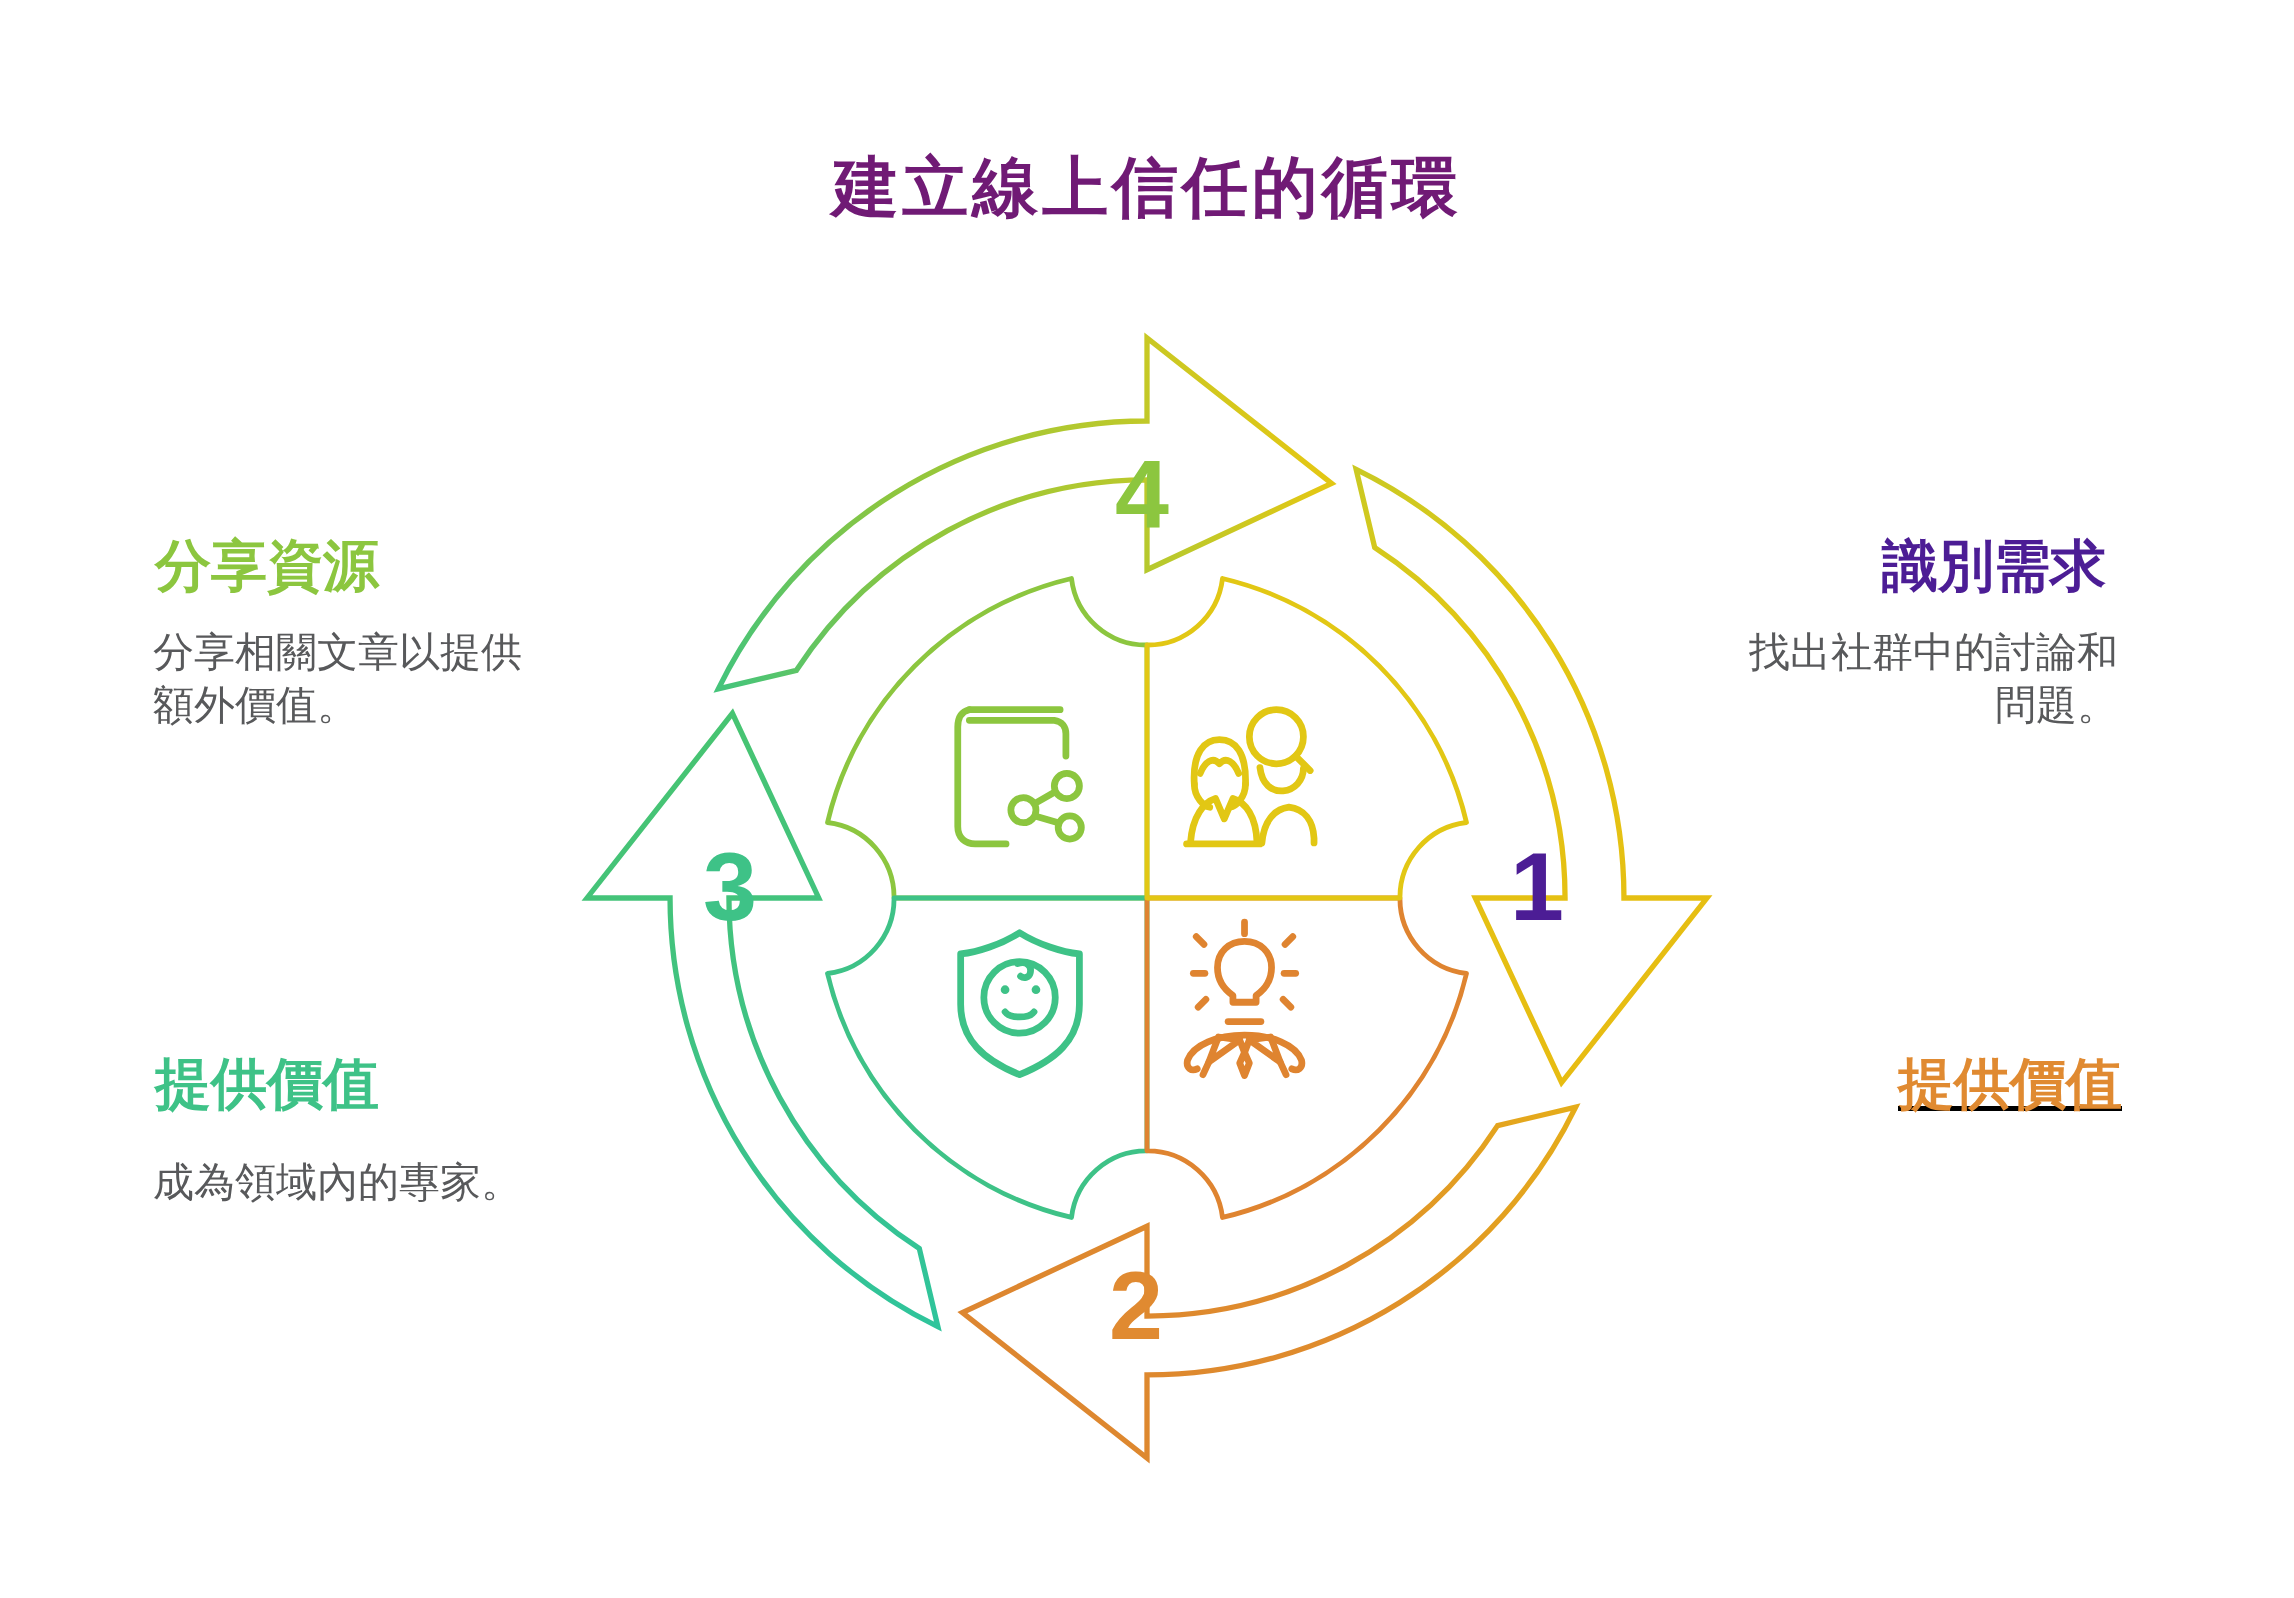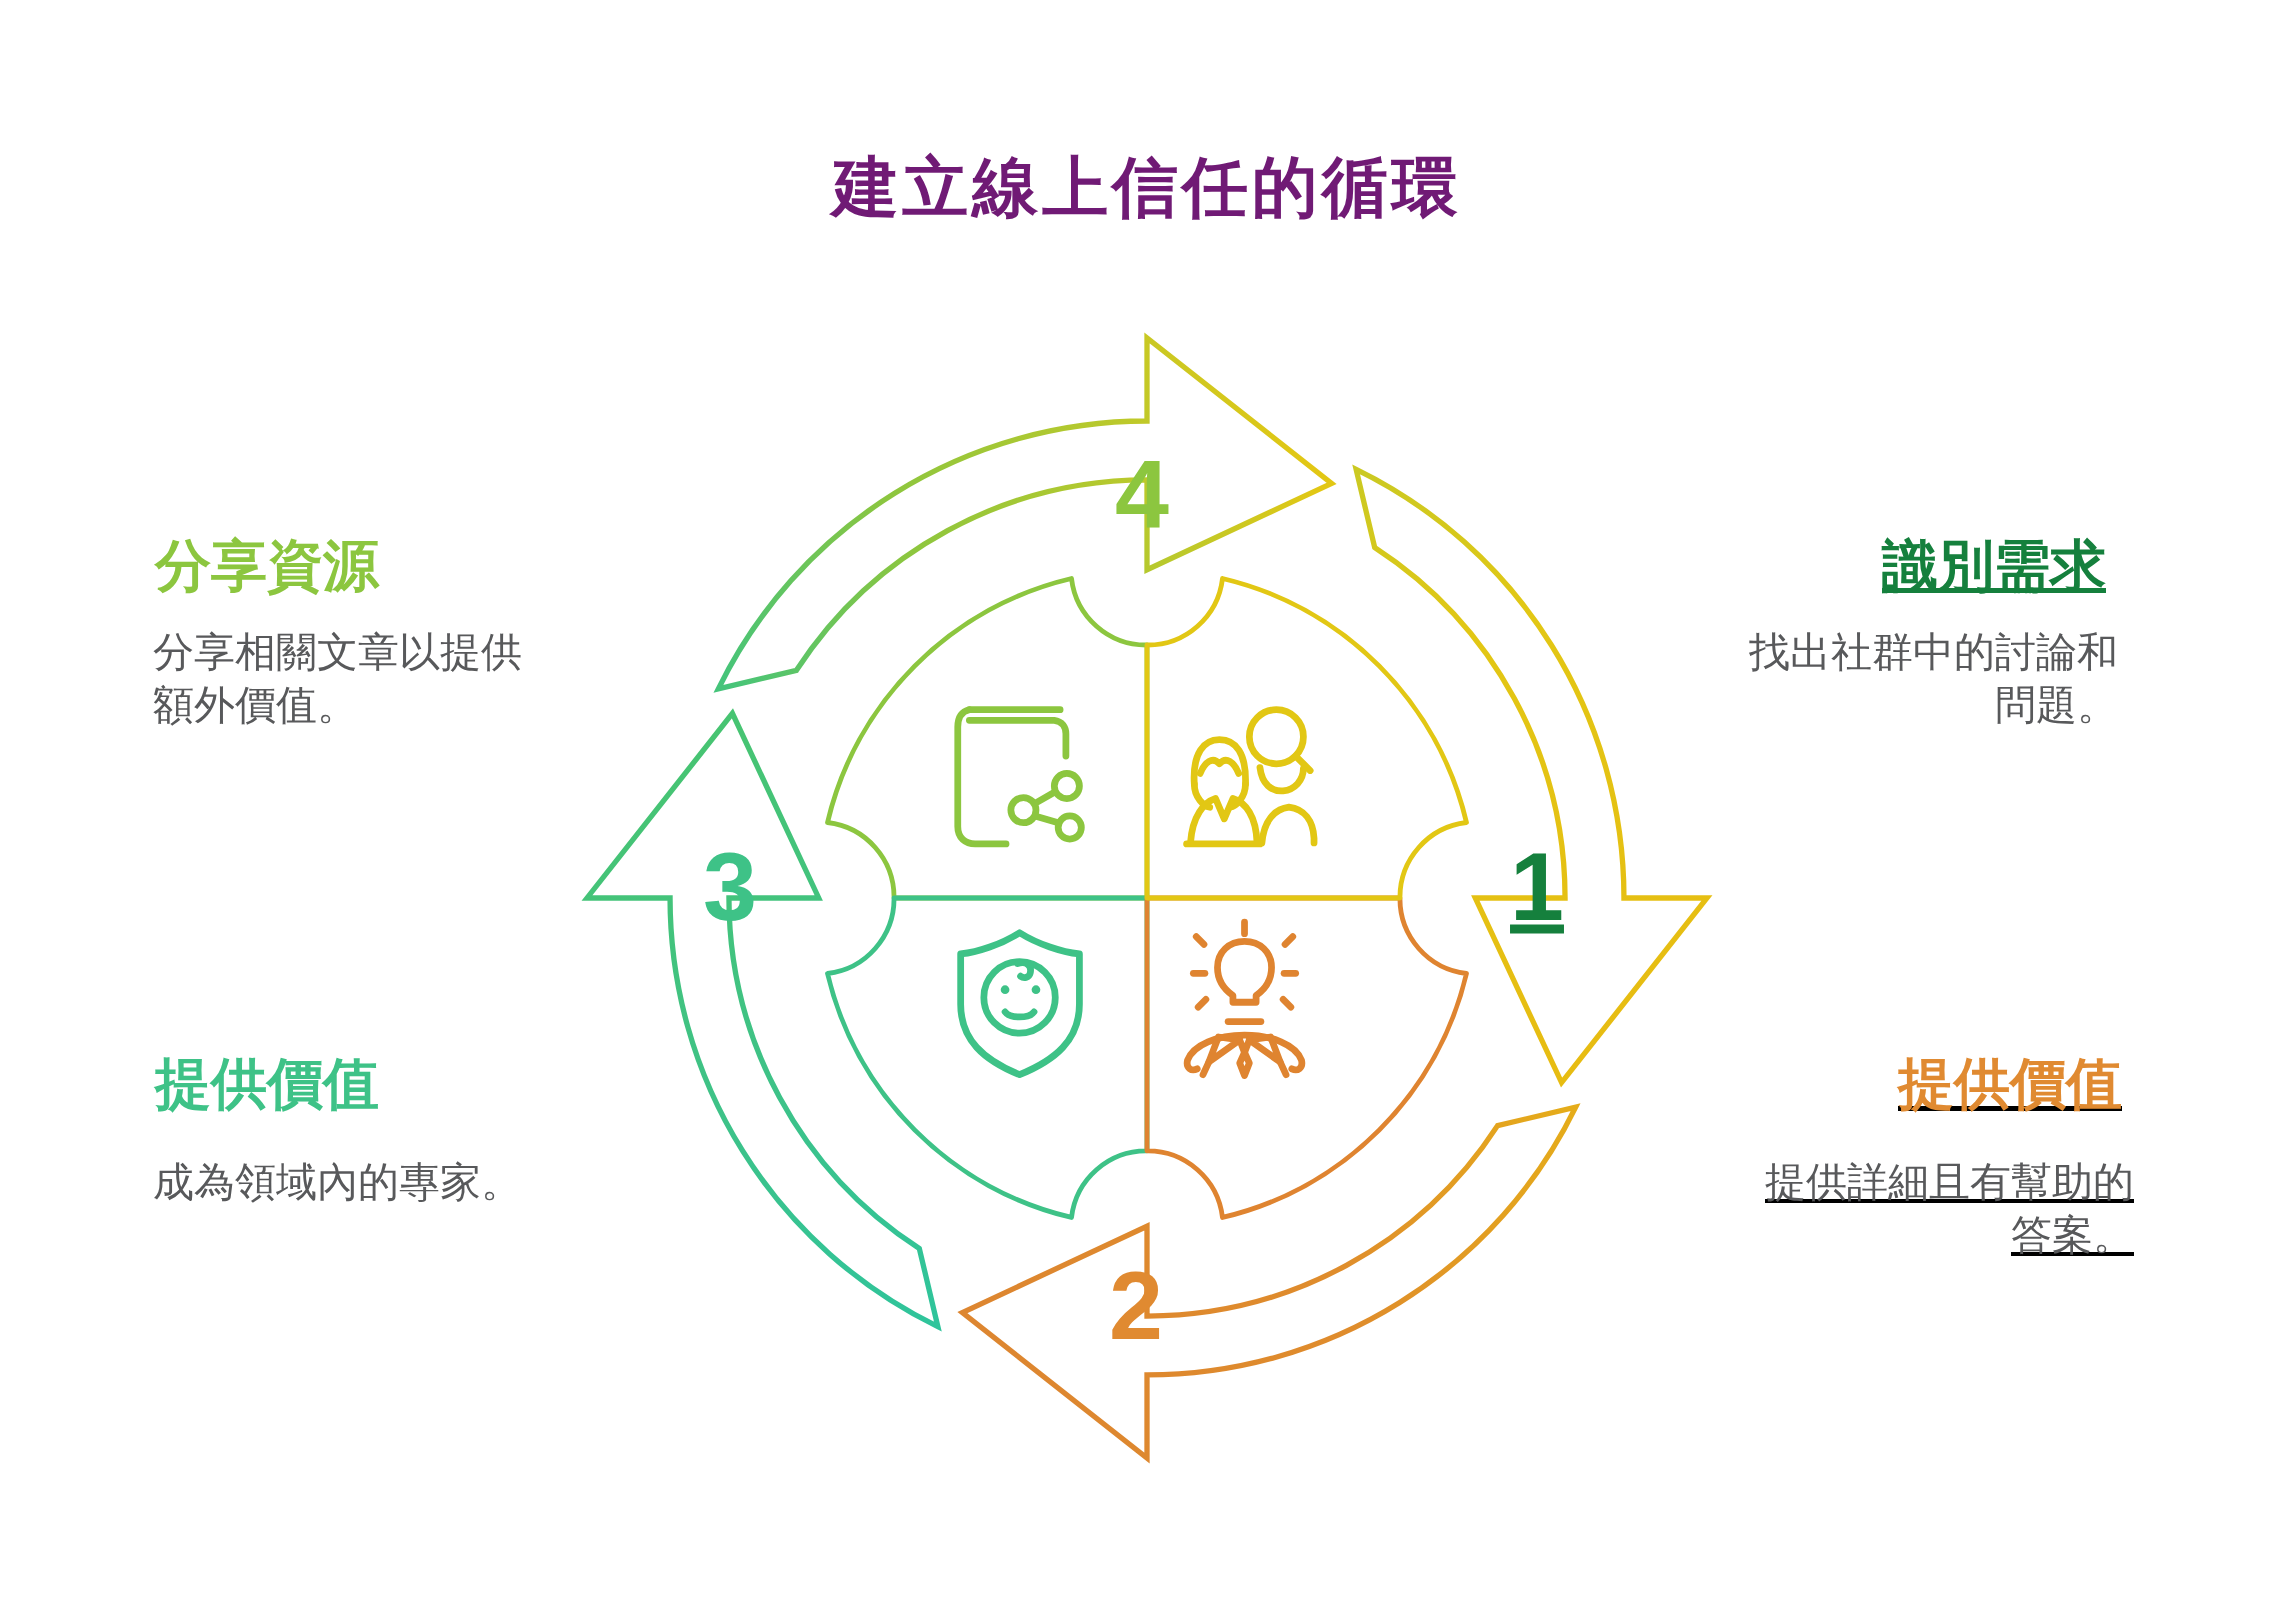--- a/index.html
+++ b/index.html
@@ -11,21 +11,21 @@
   .page-title{
     position:absolute;top:143px;left:0;width:100%;text-align:center;
     font-size:66px;font-weight:bold;color:#701a75;letter-spacing:3.9px;
   }
   .block{position:absolute;width:386px;}
   .block.right-align{text-align:right;}
   .block h2{margin:12px;font-size:56px;font-weight:bold;line-height:1.1;}
   .block p{margin:29px 0 0 10px;font-size:41px;line-height:1.3;color:#58595B;}
   .block.bottom p{margin-top:41px;}
   .c-green{color:#8CC63F;}
-  .c-yellow{color:#15803d;text-decoration:underline;}
+  .c-yellow{color:#4c1d95;}
   .c-emerald{color:#3EC287;}
   .c-orange{color:#E08A31;}
   .step-num{
     position:absolute;transform:translate(-50%,-50%);
     font-size:97px;font-weight:bold;line-height:1;
   }
   #num-1{left:1537px;top:886px;}
   #num-2{left:1136px;top:1305px;}
   #num-3{left:730px;top:886px;}
   #num-4{left:1142px;top:494px;}
@@ -138,21 +138,20 @@
   <div class="step-num c-emerald" id="num-3">3</div>
   <div class="step-num c-green" id="num-4">4</div>
 
   <div class="block right-align" id="block-1">
     <h2 class="c-yellow">識別需求</h2>
     <p>找出社群中的討論和問題。</p>
   </div>
 
   <div class="block right-align bottom" id="block-2">
     <h2 class="c-orange">提供價值</h2>
-    <p>提供詳細且有幫助的答案。</p>
   </div>
 
   <div class="block bottom" id="block-3">
     <h2 class="c-emerald">提供價值</h2>
     <p>成為領域內的專家。</p>
   </div>
 
   <div class="block" id="block-4">
     <h2 class="c-green">分享資源</h2>
     <p>分享相關文章以提供額外價值。</p>

